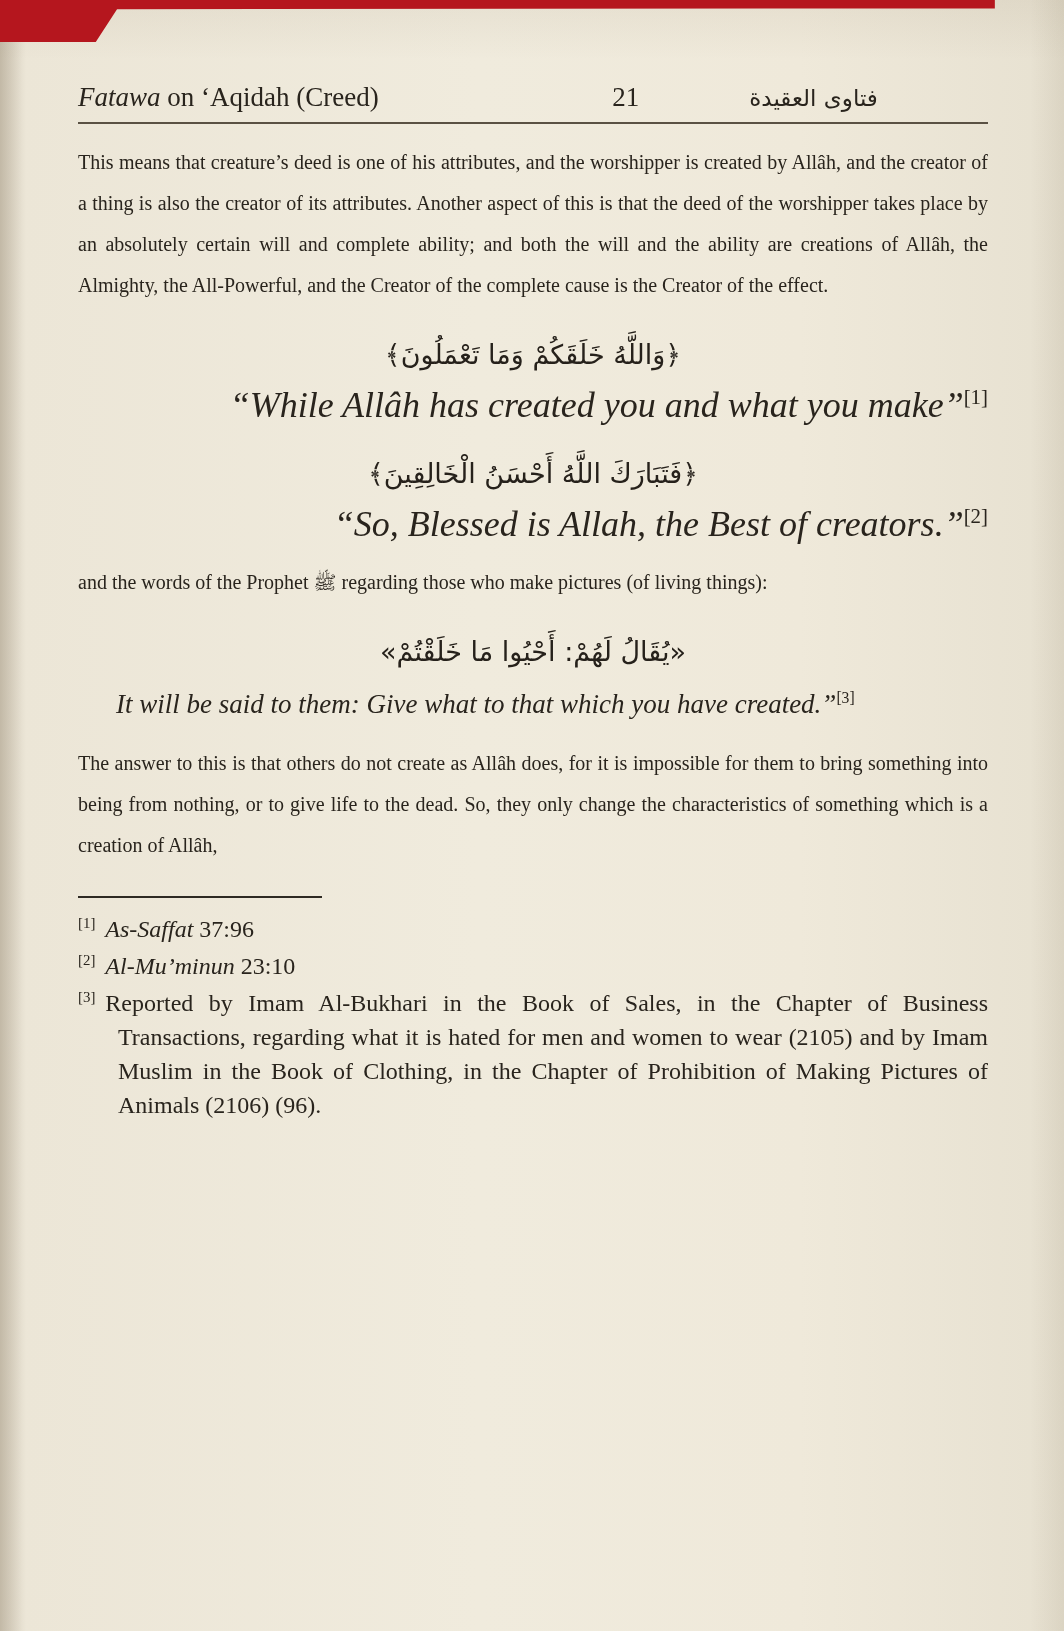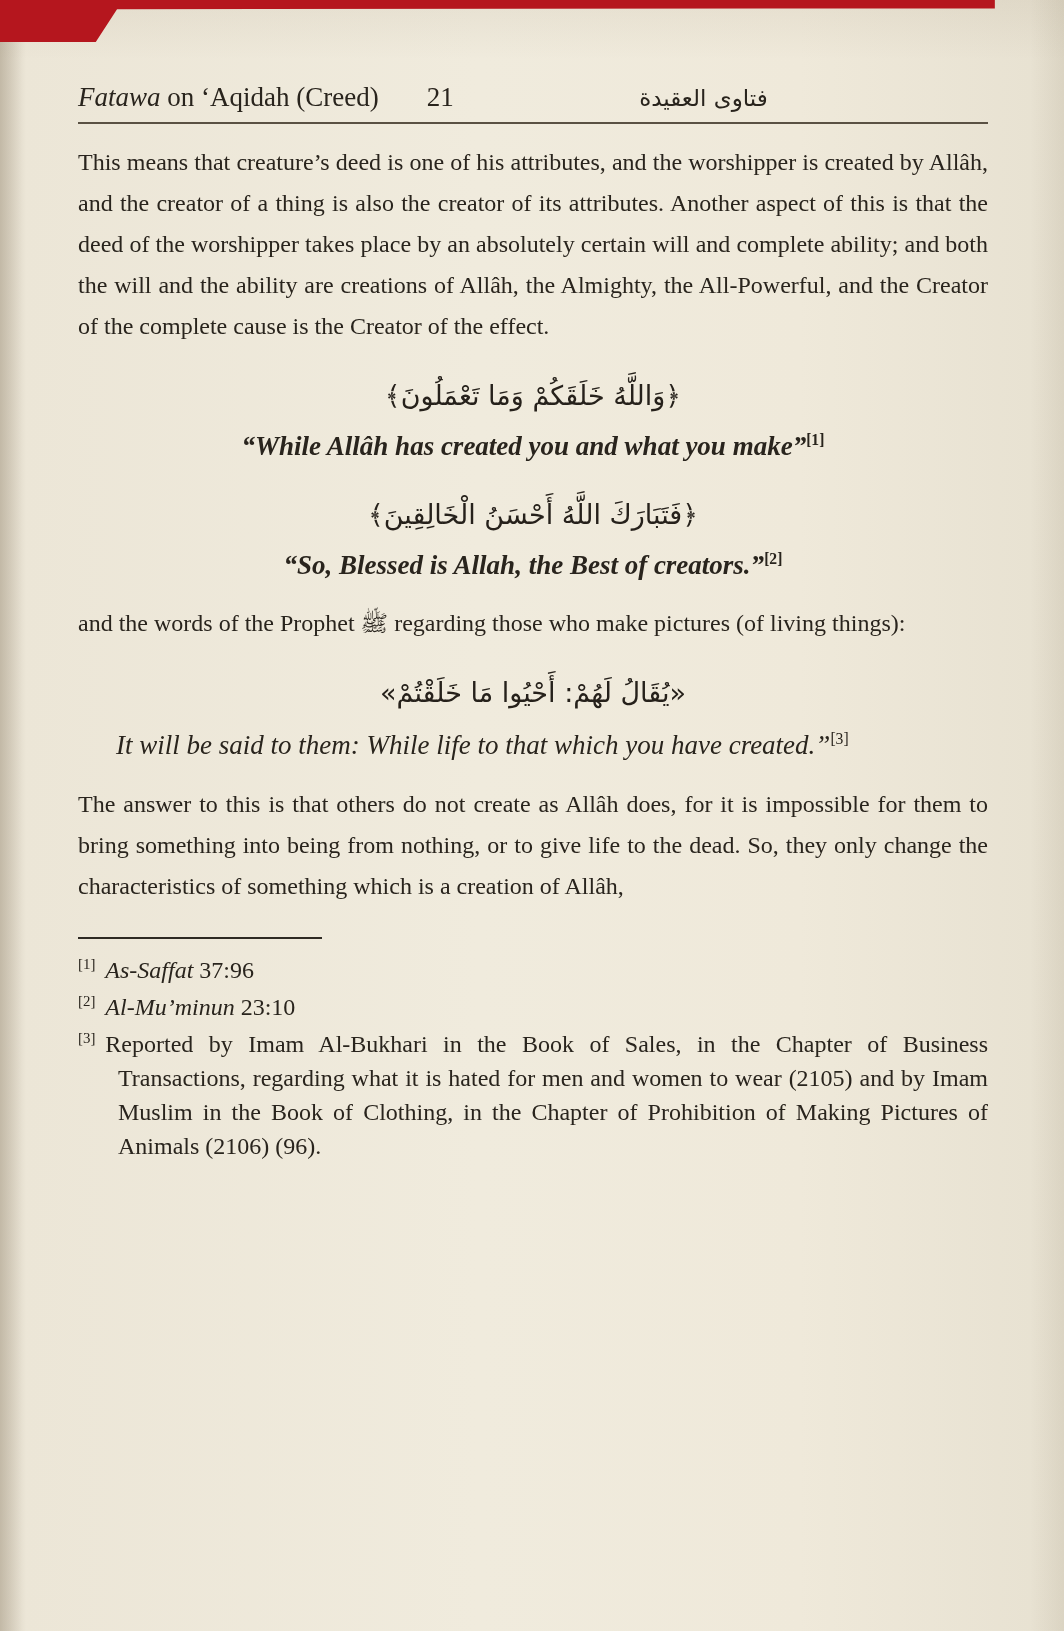--- a/index.html
+++ b/index.html
@@ -46,54 +46,53 @@
     right: 76px;
     top: 82px;
     z-index: 2;
   }
   .header {
     display: flex;
     align-items: baseline;
     font-size: 27px;
   }
   .header .h-left  { flex: 1.15; text-align: left; }
-  .header .h-center{ flex: 0.7;  text-align: left; }
+  .header .h-center{ flex: 0.7;  text-align: right; }
   .header .h-right {
     flex: 1.15;
-    text-align: left;
+    text-align: center;
     font-family: "DejaVu Sans", sans-serif;
     font-size: 23px;
     direction: rtl;
   }
   .rule {
     border-bottom: 2px solid #5a5143;
     margin-top: 9px;
   }
   .para {
-    font-size: 24px;
+    font-size: 20px;
     line-height: 41px;
     text-align: justify;
     margin: 18px 0 0 0;
   }
   .arabic {
     font-family: "DejaVu Sans", sans-serif;
     direction: rtl;
     text-align: center;
     font-size: 27px;
     line-height: 44px;
     margin: 27px 0 8px 0;
     color: #26211b;
   }
   .trans {
     font-style: italic;
-    text-align: center;
-    font-size: 27px;
+    text-align: right;
+    font-size: 36px;
     line-height: 40px;
     margin: 8px 0 4px 0;
-    font-weight: bold;
   }
   .trans-block {
     font-style: italic;
     font-size: 27px;
     line-height: 41px;
     text-align: justify;
     margin: 10px 0 2px 0;
     padding: 0 82px 0 38px;
   }
   sup.fn {
@@ -151,21 +150,21 @@
 
 
     <div class="arabic">﴿فَتَبَارَكَ اللَّهُ أَحْسَنُ الْخَالِقِينَ﴾</div>
 
     <div class="trans"><span>“So, Blessed is Allah, the Best of creators.”</span><sup class="fn">[2]</sup></div>
 
     <p class="para"><span>and the words of the Prophet </span><span class="pbuh">ﷺ</span><span> regarding those who make pictures (of living things):</span></p>
 
     <div class="arabic">«يُقَالُ لَهُمْ: أَحْيُوا مَا خَلَقْتُمْ»</div>
 
-    <div class="trans-block"><span>It will be said to them: While life to that which you have created.”</span><sup class="fn">[3]</sup></div>
+    <div class="trans-block"><span>It will be said to them: Give what to that which you have created.”</span><sup class="fn">[3]</sup></div>
 
     <p class="para">The answer to this is that others do not create as Allâh does, for it is impossible for them to bring something into being from nothing, or to give life to the dead. So, they only change the characteristics of something which is a creation of Allâh,</p>
 
     <div class="fn-rule"></div>
 
     <div class="footnotes">
       <div class="fn-item"><sup class="marker">[1]</sup><span class="fn-src">As-Saffat</span><span> 37:96</span></div>
       <div class="fn-item"><sup class="marker">[2]</sup><span class="fn-src">Al-Mu’minun</span><span> 23:10</span></div>
       <div class="fn-item"><sup class="marker">[3]</sup><span class="fn-src"></span><span>Reported by Imam Al-Bukhari in the Book of Sales, in the Chapter of Business Transactions, regarding what it is hated for men and women to wear (2105) and by Imam Muslim in the Book of Clothing, in the Chapter of Prohibition of Making Pictures of Animals (2106) (96).</span></div>
     </div>

